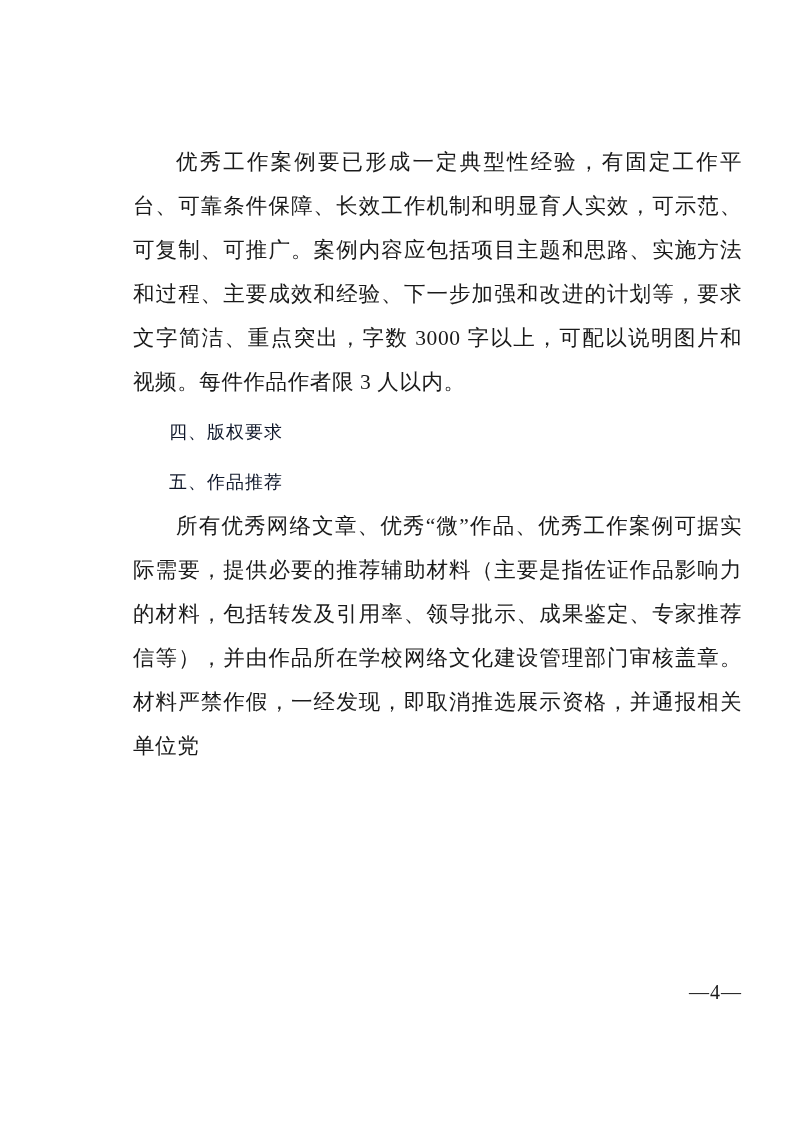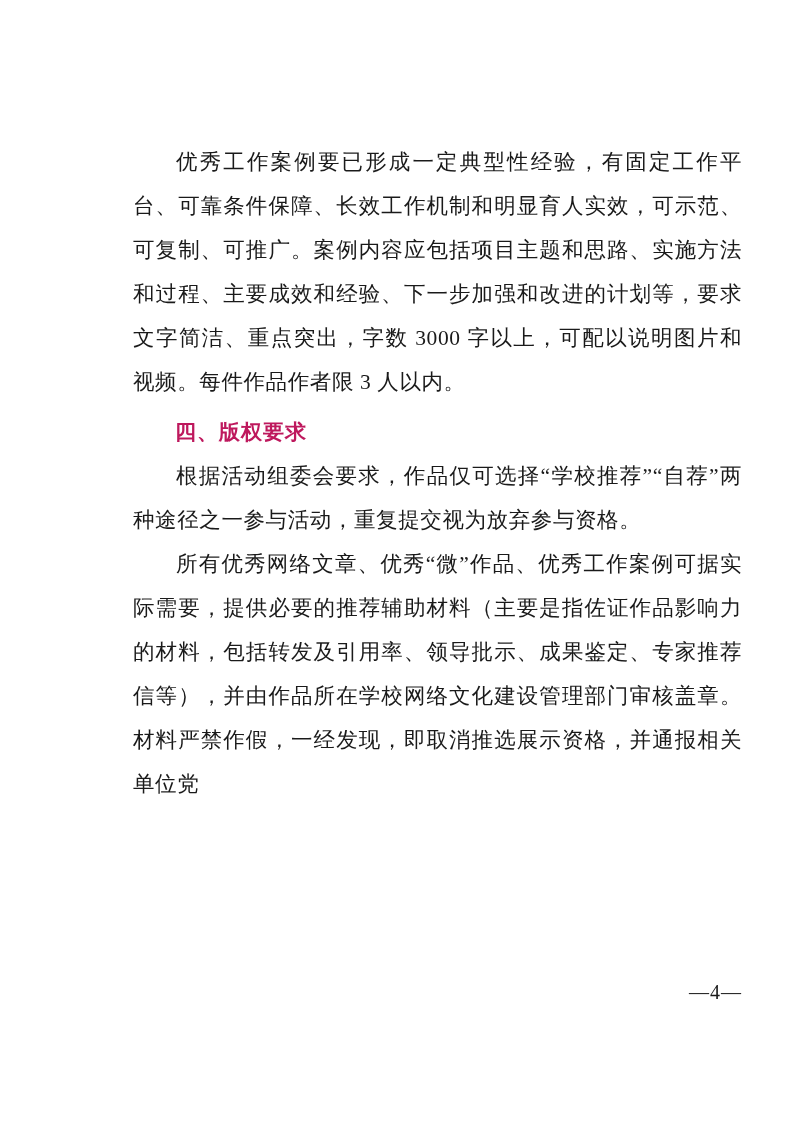--- a/index.html
+++ b/index.html
@@ -34,25 +34,25 @@
     text-indent: 2em;
     padding-bottom: 0px;
   }
   .para + .para {
     margin-top: 0px;
   }
   .heading {
     margin: 6px 0 0 0;
     text-indent: 2em;
     font-family: "Liberation Sans", "DejaVu Sans", sans-serif;
-    font-weight: bold;
-    font-size: 21px;
+    font-weight: normal;
+    font-size: 18px;
     line-height: 44px;
     letter-spacing: 1px;
-    color: #be185d;
+    color: #0f172a;
   }
   .footer {
     position: absolute;
     left: 0;
     right: 92px;
     bottom: 118px;
     text-align: right;
     font-size: 20px;
     letter-spacing: 1px;
     color: #1a1a1a;
@@ -62,21 +62,21 @@
 <body>
 
 <div class="page">
   <div class="doc-body">
 
     <p class="para">优秀工作案例要已形成一定典型性经验，有固定工作平台、可靠条件保障、长效工作机制和明显育人实效，可示范、可复制、可推广。案例内容应包括项目主题和思路、实施方法和过程、主要成效和经验、下一步加强和改进的计划等，要求文字简洁、重点突出，字数 3000 字以上，可配以说明图片和视频。每件作品作者限 3 人以内。</p>
 
     <h2 class="heading">四、版权要求</h2>
 
 
+    <h2 class="heading">五、作品推荐</h2>
 
-    <p class="para">根据活动组委会要求，作品仅可选择“学校推荐”“自荐”两种途径之一参与活动，重复提交视为放弃参与资格。</p>
 
     <p class="para">所有优秀网络文章、优秀“微”作品、优秀工作案例可据实际需要，提供必要的推荐辅助材料（主要是指佐证作品影响力的材料，包括转发及引用率、领导批示、成果鉴定、专家推荐信等），并由作品所在学校网络文化建设管理部门审核盖章。材料严禁作假，一经发现，即取消推选展示资格，并通报相关单位党</p>
 
   </div>
 
   <div class="footer">—4—</div>
 </div>
 
 </body></html>

